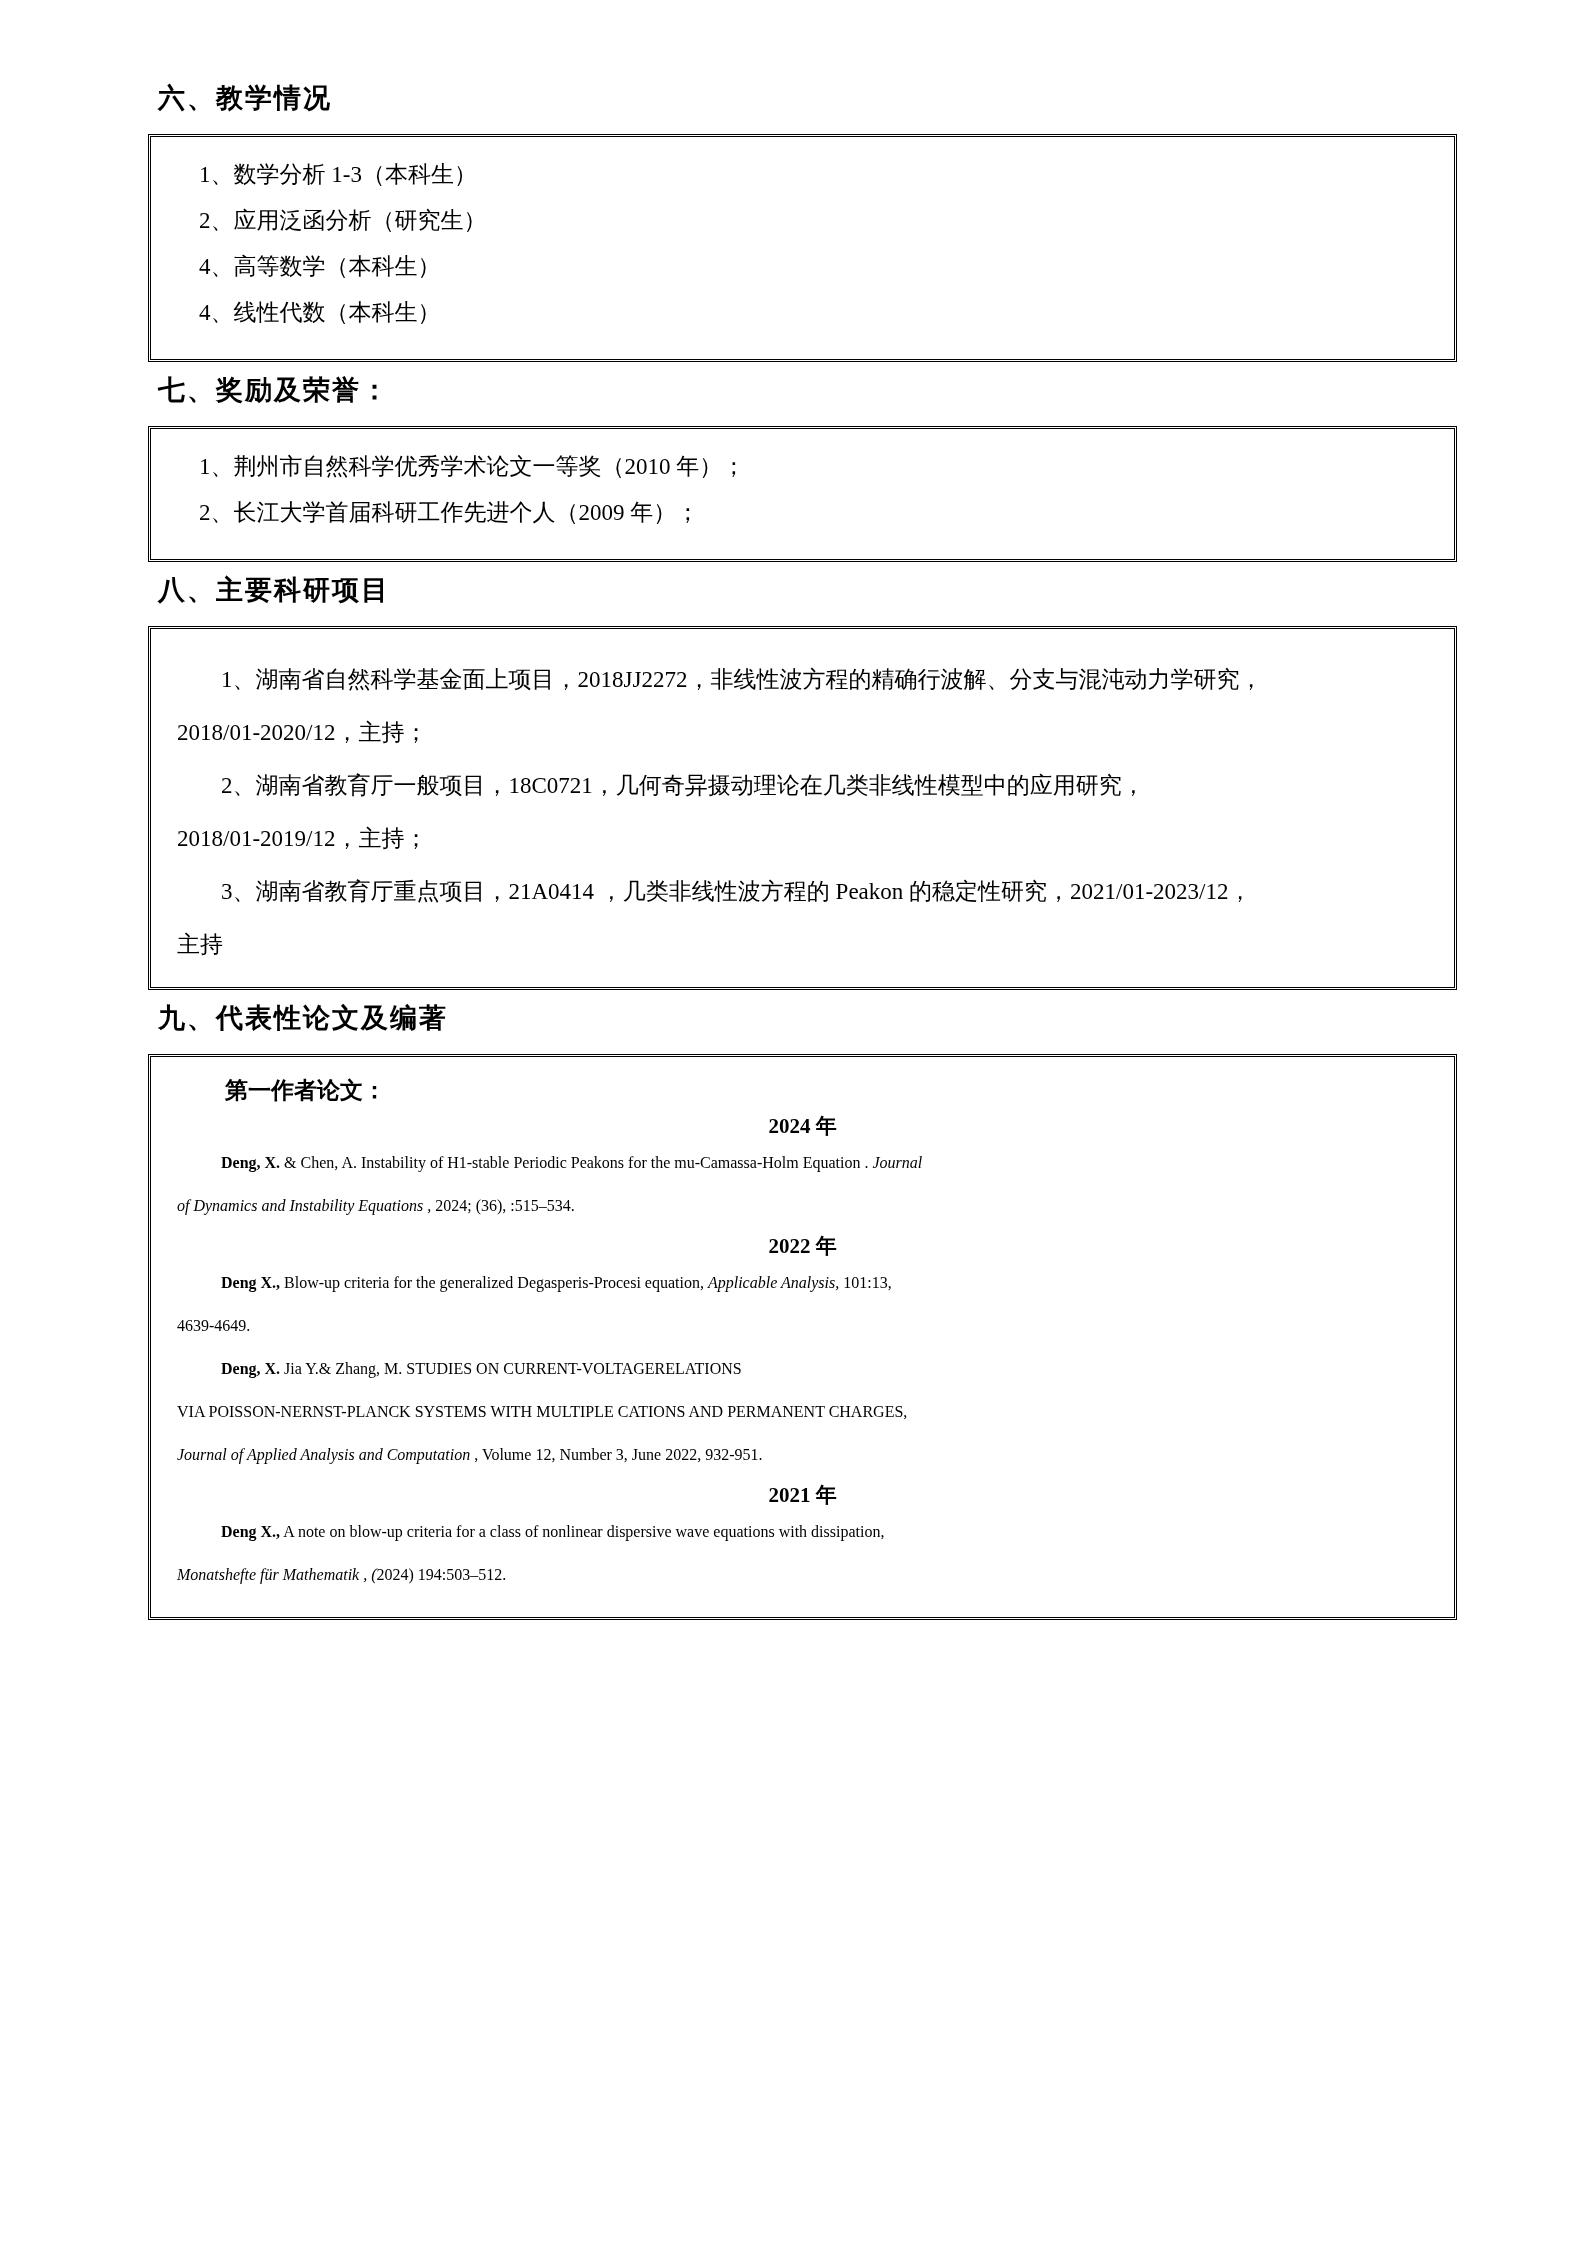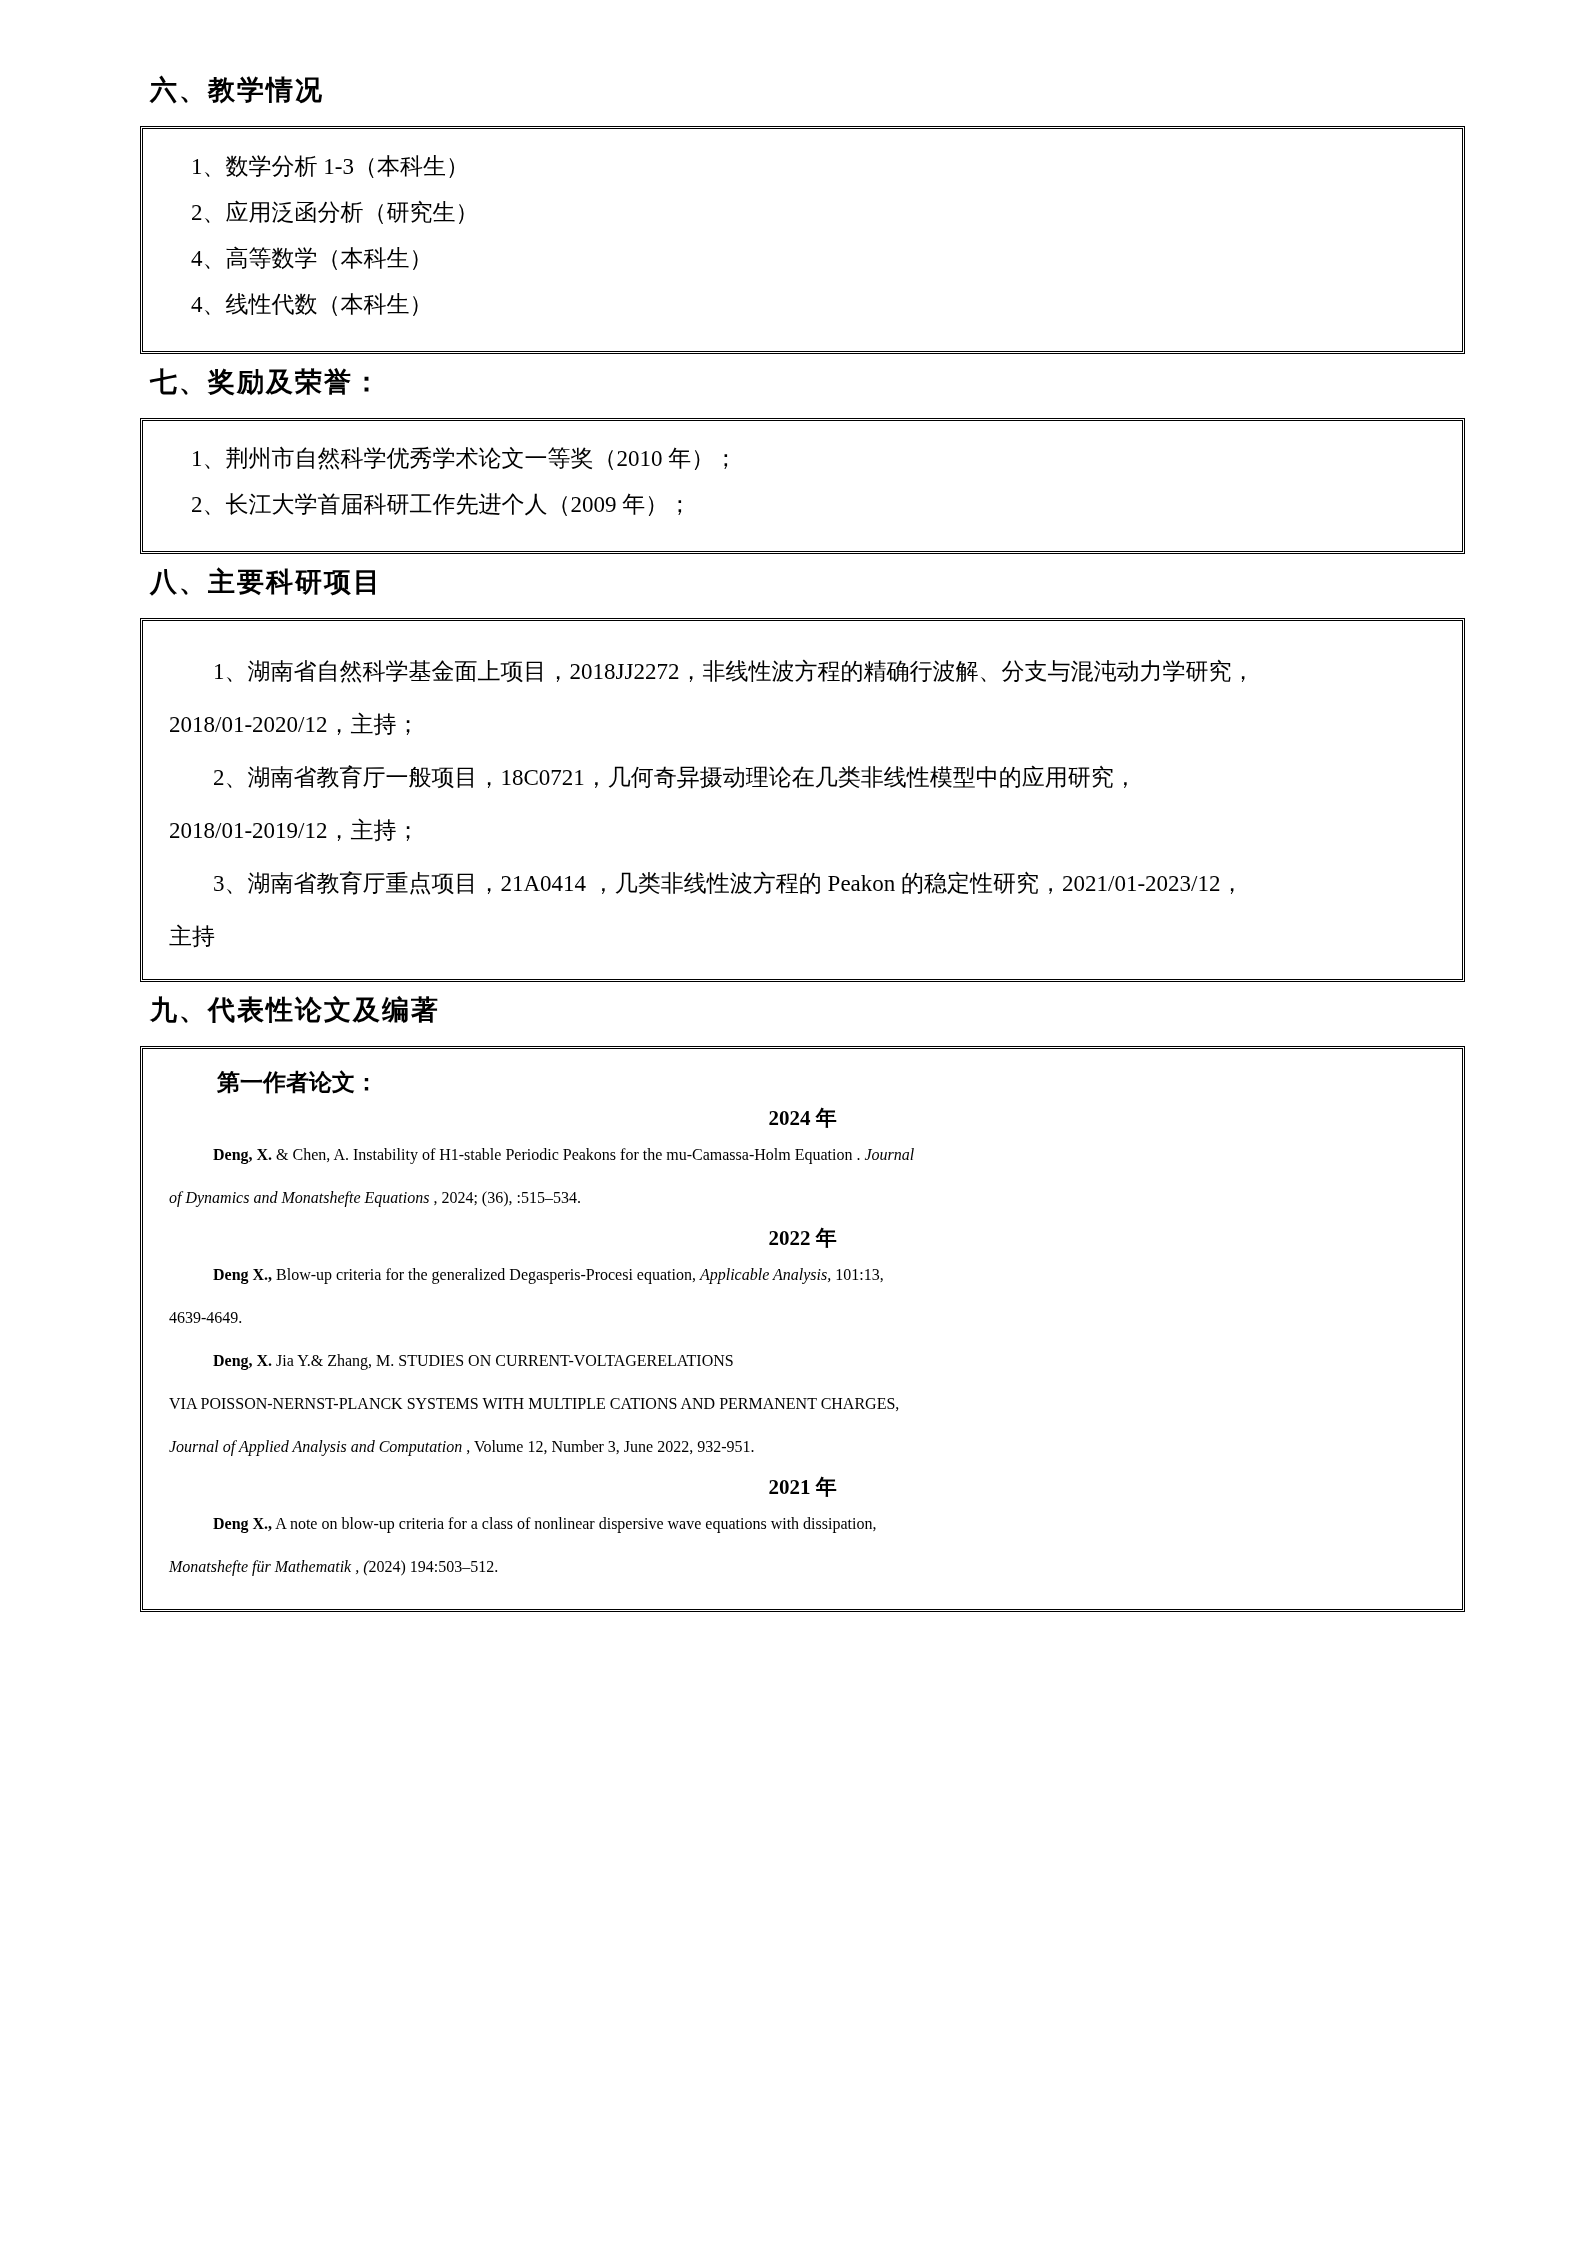--- a/index.html
+++ b/index.html
@@ -10,21 +10,21 @@
   body {
     width: 1586px;
     min-height: 2245px;
     font-family: "Liberation Serif", serif;
     color: #000000;
   }
   .page {
     position: relative;
     width: 1565px;
     min-height: 2245px;
-    padding: 0;
+    padding: 8px;
     box-sizing: border-box;
   }
   .content {
     margin-left: 140px;
     margin-right: 100px;
     padding-top: 72px;
   }
 
   .section-heading {
     font-family: "Liberation Serif", serif;
@@ -110,21 +110,21 @@
       <p class="para">主持</p>
     </div>
 
     <h2 class="section-heading sp2">九、代表性论文及编著</h2>
     <div class="box">
       <p class="pub-sub">第一作者论文：</p>
       <div id="pub-years">
           <p class="pub-year">2024 年</p>
           <div>
             <p class="pub-entry"><span class="b">Deng, X.</span><span> &amp; Chen, A. Instability of H1-stable Periodic Peakons for the mu-Camassa-Holm Equation . </span><span class="i">Journal</span></p>
-            <p class="pub-entry noindent"><span class="i">of Dynamics and Monatshefte Equations </span><span>, 2024; (36), :515–534.</span></p>
+            <p class="pub-entry noindent"><span class="i">of Dynamics and Instability Equations </span><span>, 2024; (36), :515–534.</span></p>
           </div>
           <p class="pub-year">2022 年</p>
           <div>
             <p class="pub-entry"><span class="b">Deng X.,</span><span>    Blow-up criteria for the generalized Degasperis-Procesi equation, </span><span class="i">Applicable Analysis,</span><span> 101:13,</span></p>
             <p class="pub-entry noindent"><span>4639-4649.</span></p>
           </div>
           <div>
             <p class="pub-entry"><span class="b">Deng, X.</span><span>   Jia Y.&amp; Zhang, M.    STUDIES ON CURRENT-VOLTAGERELATIONS</span></p>
             <p class="pub-entry noindent"><span> VIA POISSON-NERNST-PLANCK SYSTEMS WITH MULTIPLE CATIONS AND PERMANENT CHARGES,</span></p>
             <p class="pub-entry noindent"><span class="i">Journal of Applied Analysis and Computation </span><span>, Volume 12, Number 3, June 2022, 932-951.</span></p>

